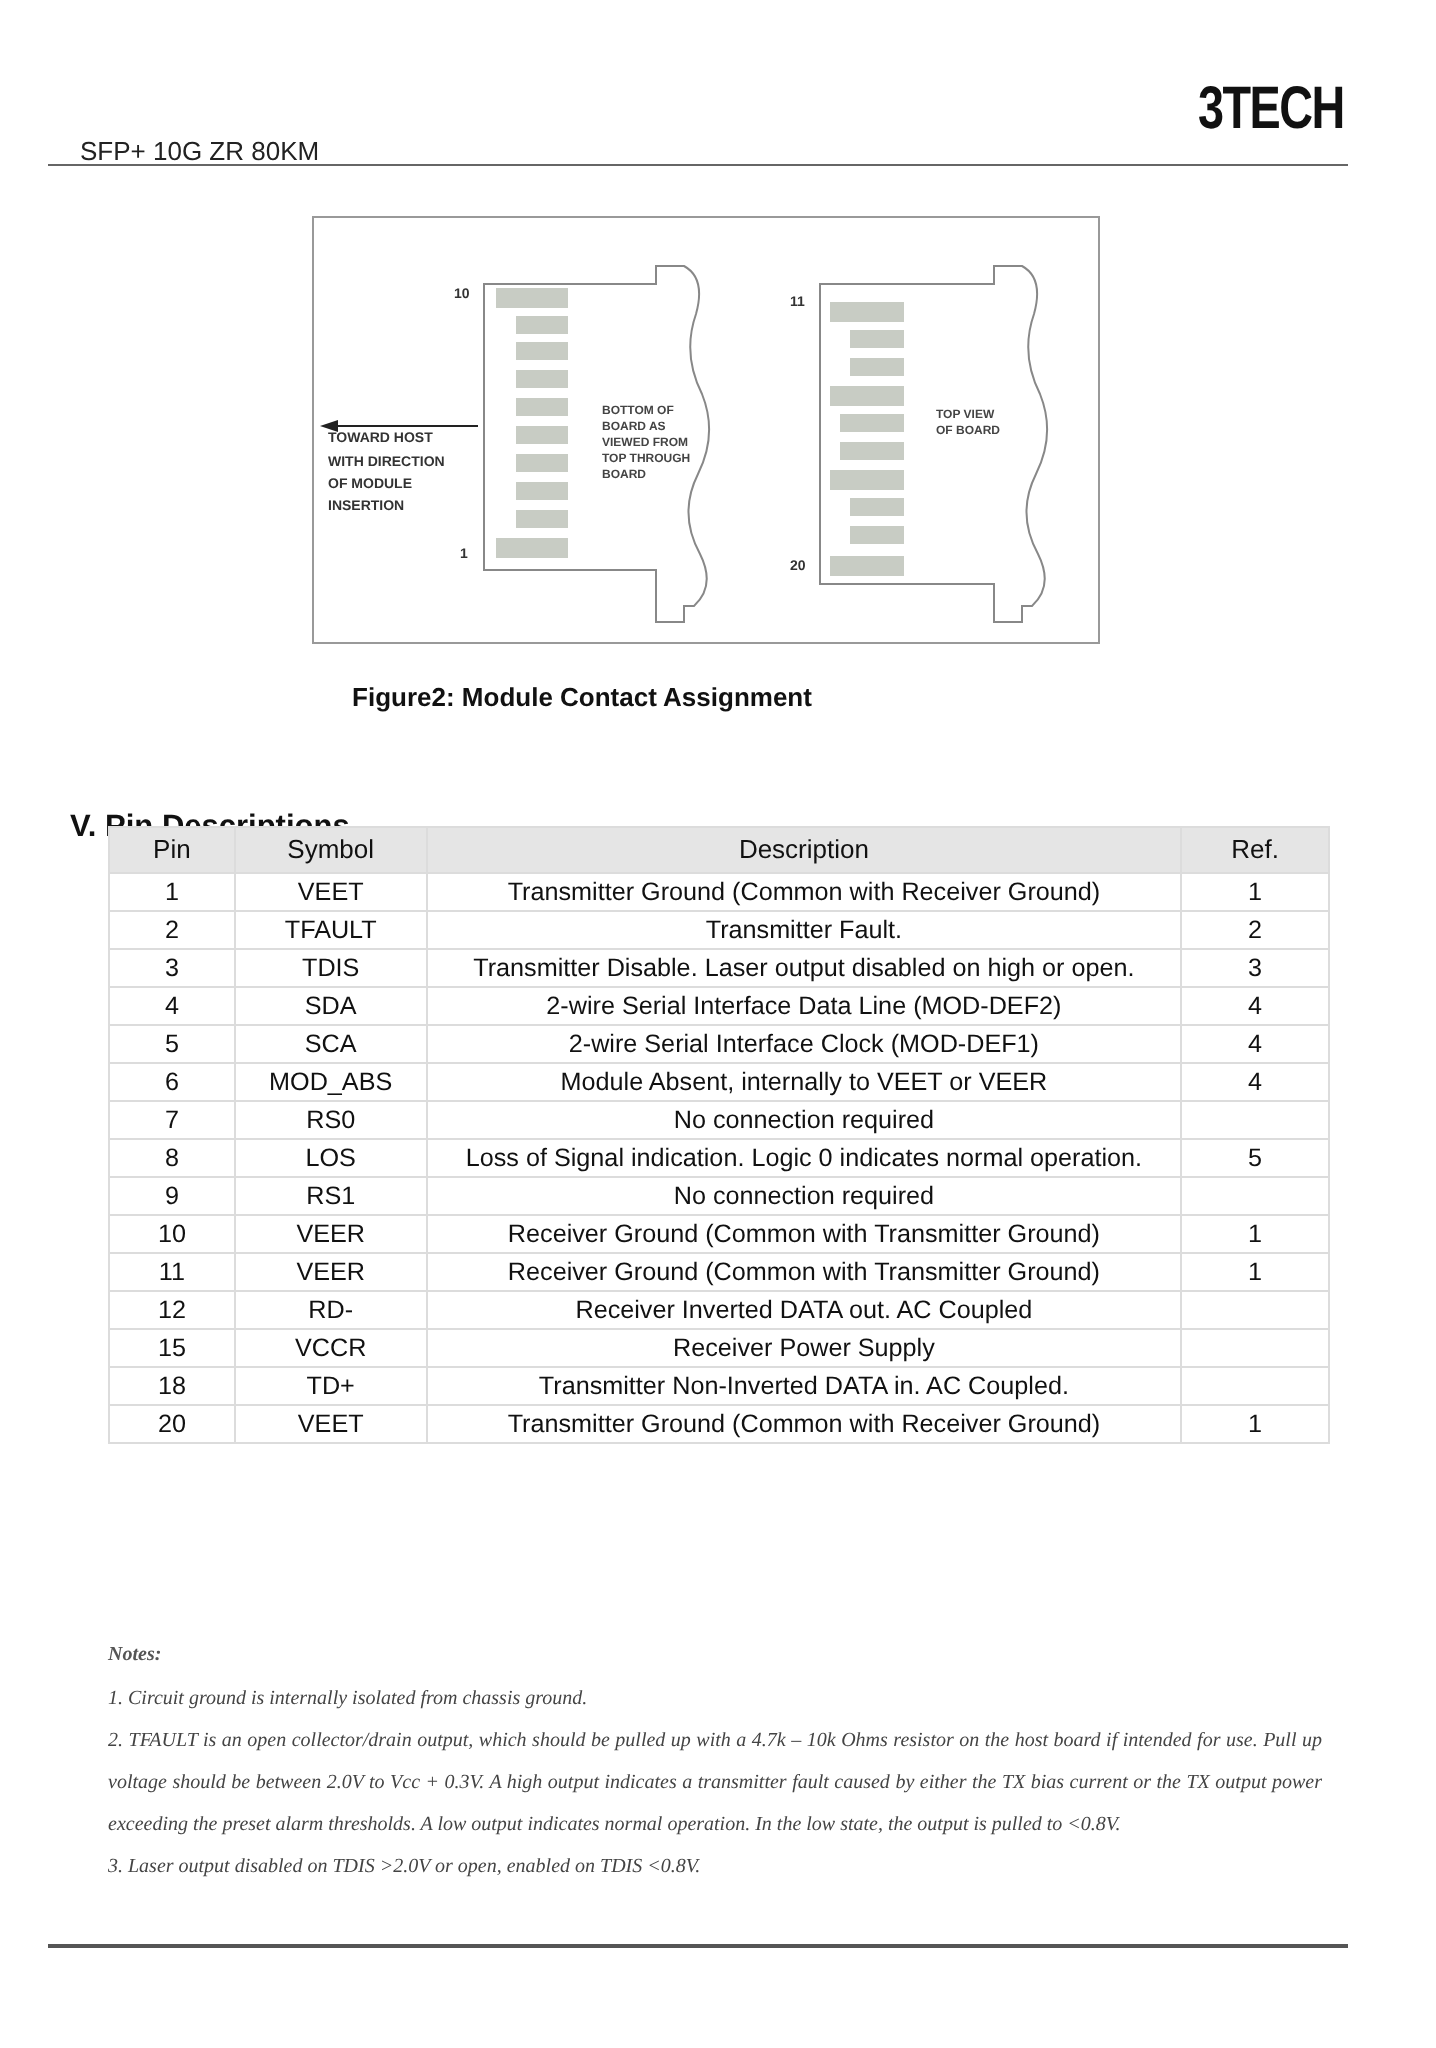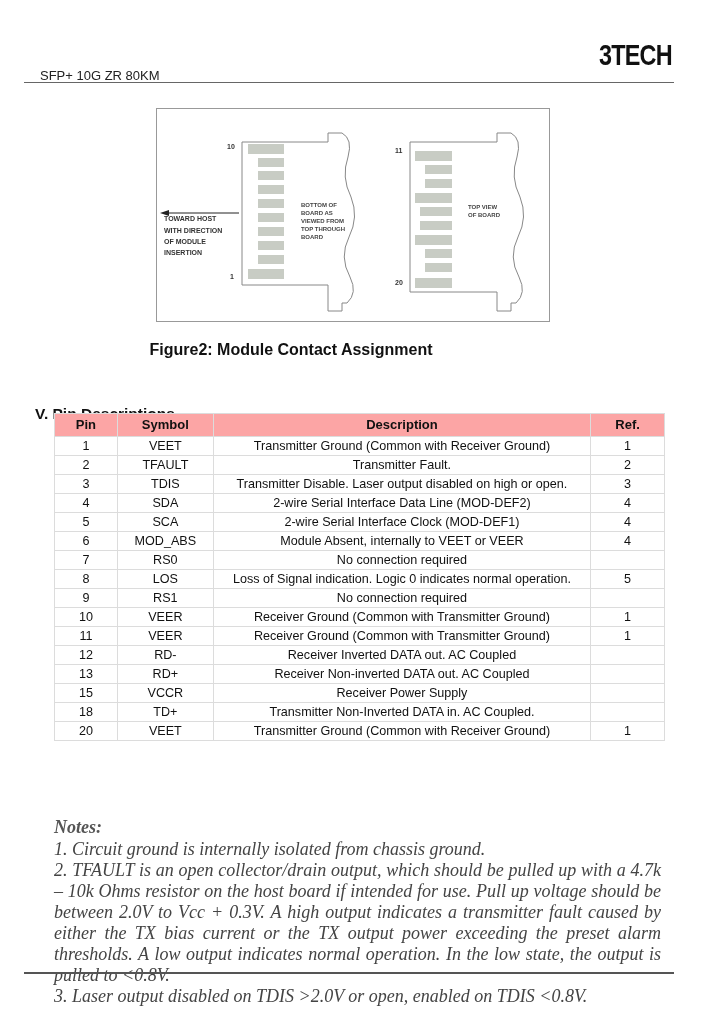--- a/index.html
+++ b/index.html
@@ -1,30 +1,30 @@
 <!DOCTYPE html>
 <html><head>
 <meta charset="utf-8">
 <style>
   html, body { margin: 0; padding: 0; background: #ffffff; }
   body { width: 718px; height: 1024px; position: relative; overflow: hidden; font-family: "Liberation Sans", sans-serif; color: #111; }
   .header-title { position: absolute; left: 40px; top: 68px; font-size: 13px; color: #222; }
   .logo { position: absolute; left: 599px; top: 40px; font-family: "Liberation Sans", sans-serif; font-weight: 900; font-size: 30px; letter-spacing: -1px; color: #111; transform: scaleX(0.78); transform-origin: left top; line-height: 1; }
   .header-rule { position: absolute; left: 24px; width: 650px; top: 82px; height: 1px; background: #666; }
   .figure-box { position: absolute; left: 156px; top: 108px; width: 392px; height: 212px; border: 1px solid #999; background: #fff; }
-  .figure-caption { position: absolute; left: 0; width: 582px; top: 341px; text-align: center; font-weight: bold; font-size: 16px; }
+  .figure-caption { position: absolute; left: 0; width: 582px; top: 341px; text-align: center; font-weight: bold; font-size: 13px; }
   .section-title { position: absolute; left: 35px; top: 405px; font-weight: bold; font-size: 15.5px; }
   table.pins { position: absolute; left: 54px; top: 413px; width: 611px; border-collapse: collapse; font-size: 12.6px; }
   table.pins th, table.pins td { border: 1px solid #dcdcdc; text-align: center; padding: 0; height: 18px; line-height: 18px; }
-  table.pins th { background: #fca5a5; font-weight: bold; height: 22px; line-height: 22px; font-size: 13px; }
+  table.pins th { background: #e5e5e5; font-weight: normal; height: 22px; line-height: 22px; font-size: 13px; }
   table.pins col.c-pin { width: 63px; }
   table.pins col.c-sym { width: 96px; }
   table.pins col.c-desc { width: 378px; }
   table.pins col.c-ref { width: 74px; }
-  .notes { position: absolute; left: 54px; top: 817px; width: 607px; font-family: "Liberation Serif", serif; font-style: italic; font-size: 18px; color: #444; line-height: 21px; }
+  .notes { position: absolute; left: 54px; top: 817px; width: 607px; font-family: "Liberation Serif", serif; font-style: italic; font-size: 10px; color: #444; line-height: 21px; }
   .notes .notes-title { font-weight: bold; color: #555; margin-bottom: 1px; }
   .notes p { margin: 0; text-align: justify; }
   .footer-rule { position: absolute; left: 24px; width: 650px; top: 972px; height: 2px; background: #555; }
   svg text { font-family: "Liberation Sans", sans-serif; }
 </style>
 </head>
 <body>
 
 <div class="header-title">SFP+ 10G ZR 80KM</div>
 <div class="logo">3TECH</div>
@@ -179,26 +179,20 @@
         <td>Receiver Ground (Common with Transmitter Ground)</td>
         <td>1</td>
       </tr>
       <tr>
         <td>12</td>
         <td>RD-</td>
         <td>Receiver Inverted DATA out. AC Coupled</td>
         <td></td>
       </tr>
       <tr>
-        <td>13</td>
-        <td>RD+</td>
-        <td>Receiver Non-inverted DATA out. AC Coupled</td>
-        <td></td>
-      </tr>
-      <tr>
         <td>15</td>
         <td>VCCR</td>
         <td>Receiver Power Supply</td>
         <td></td>
       </tr>
       <tr>
         <td>18</td>
         <td>TD+</td>
         <td>Transmitter Non-Inverted DATA in. AC Coupled.</td>
         <td></td>

